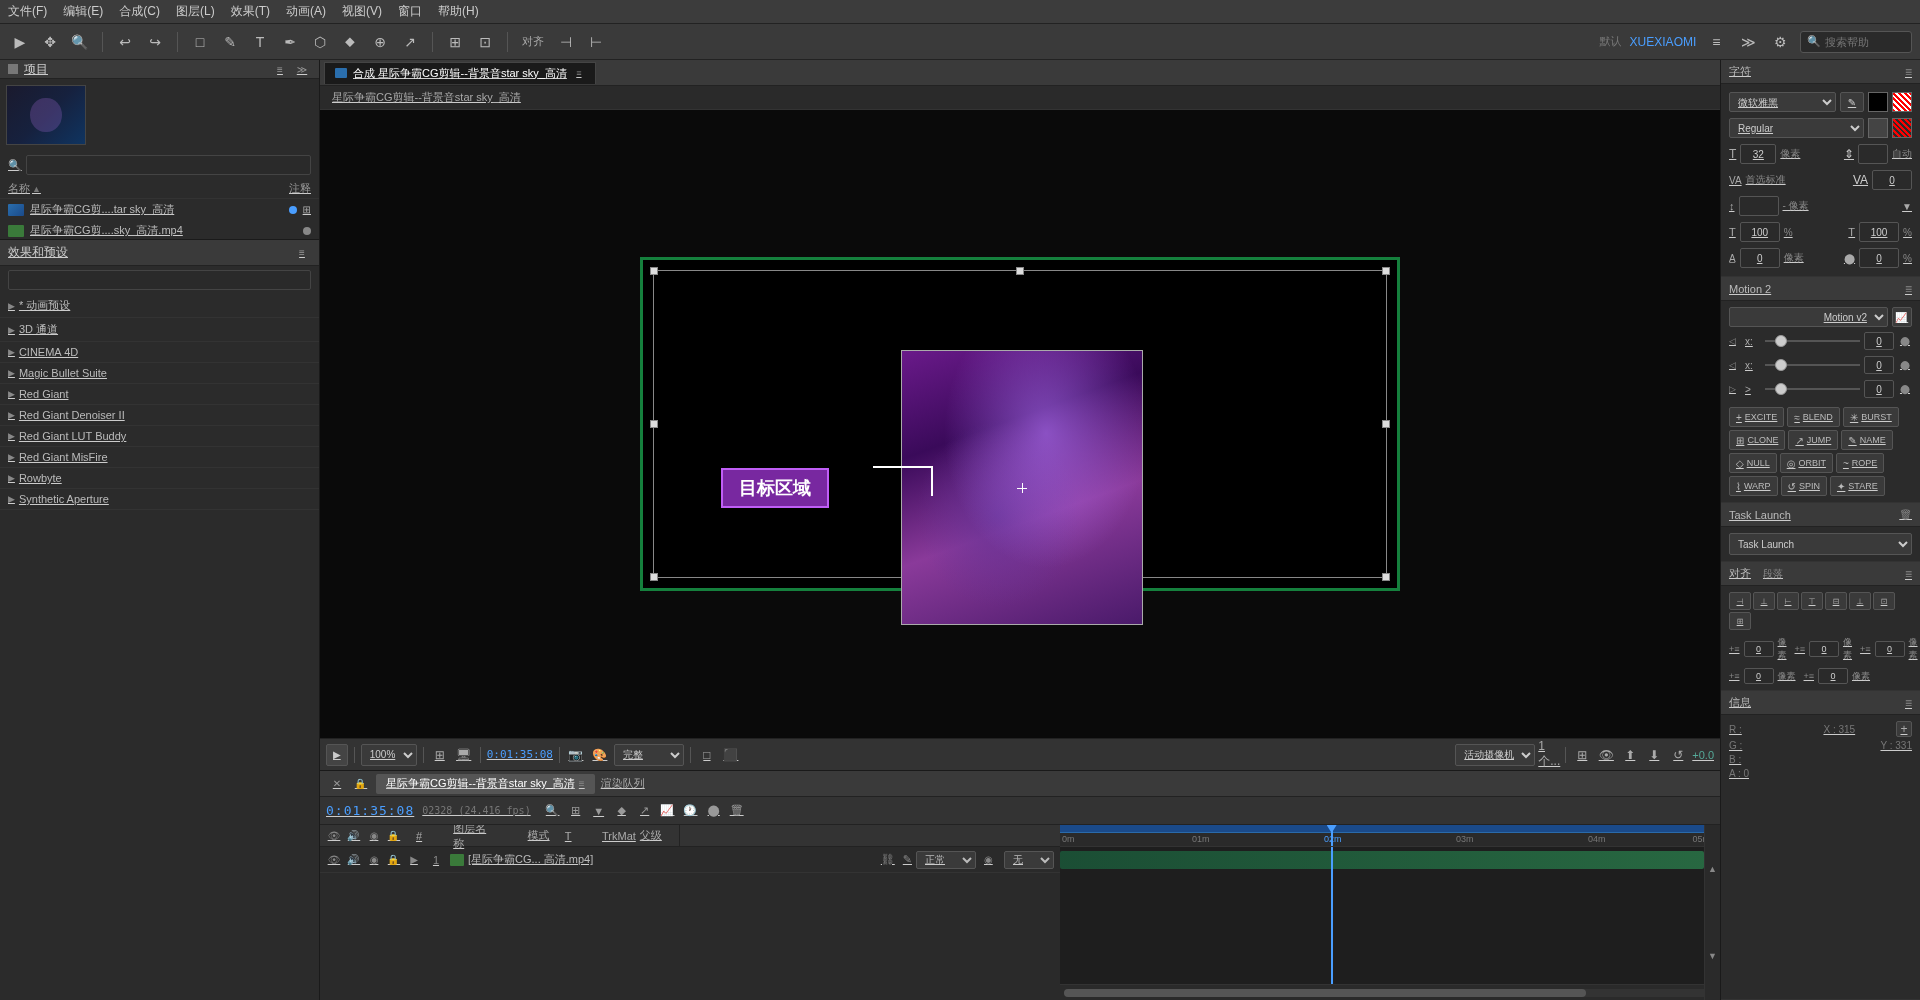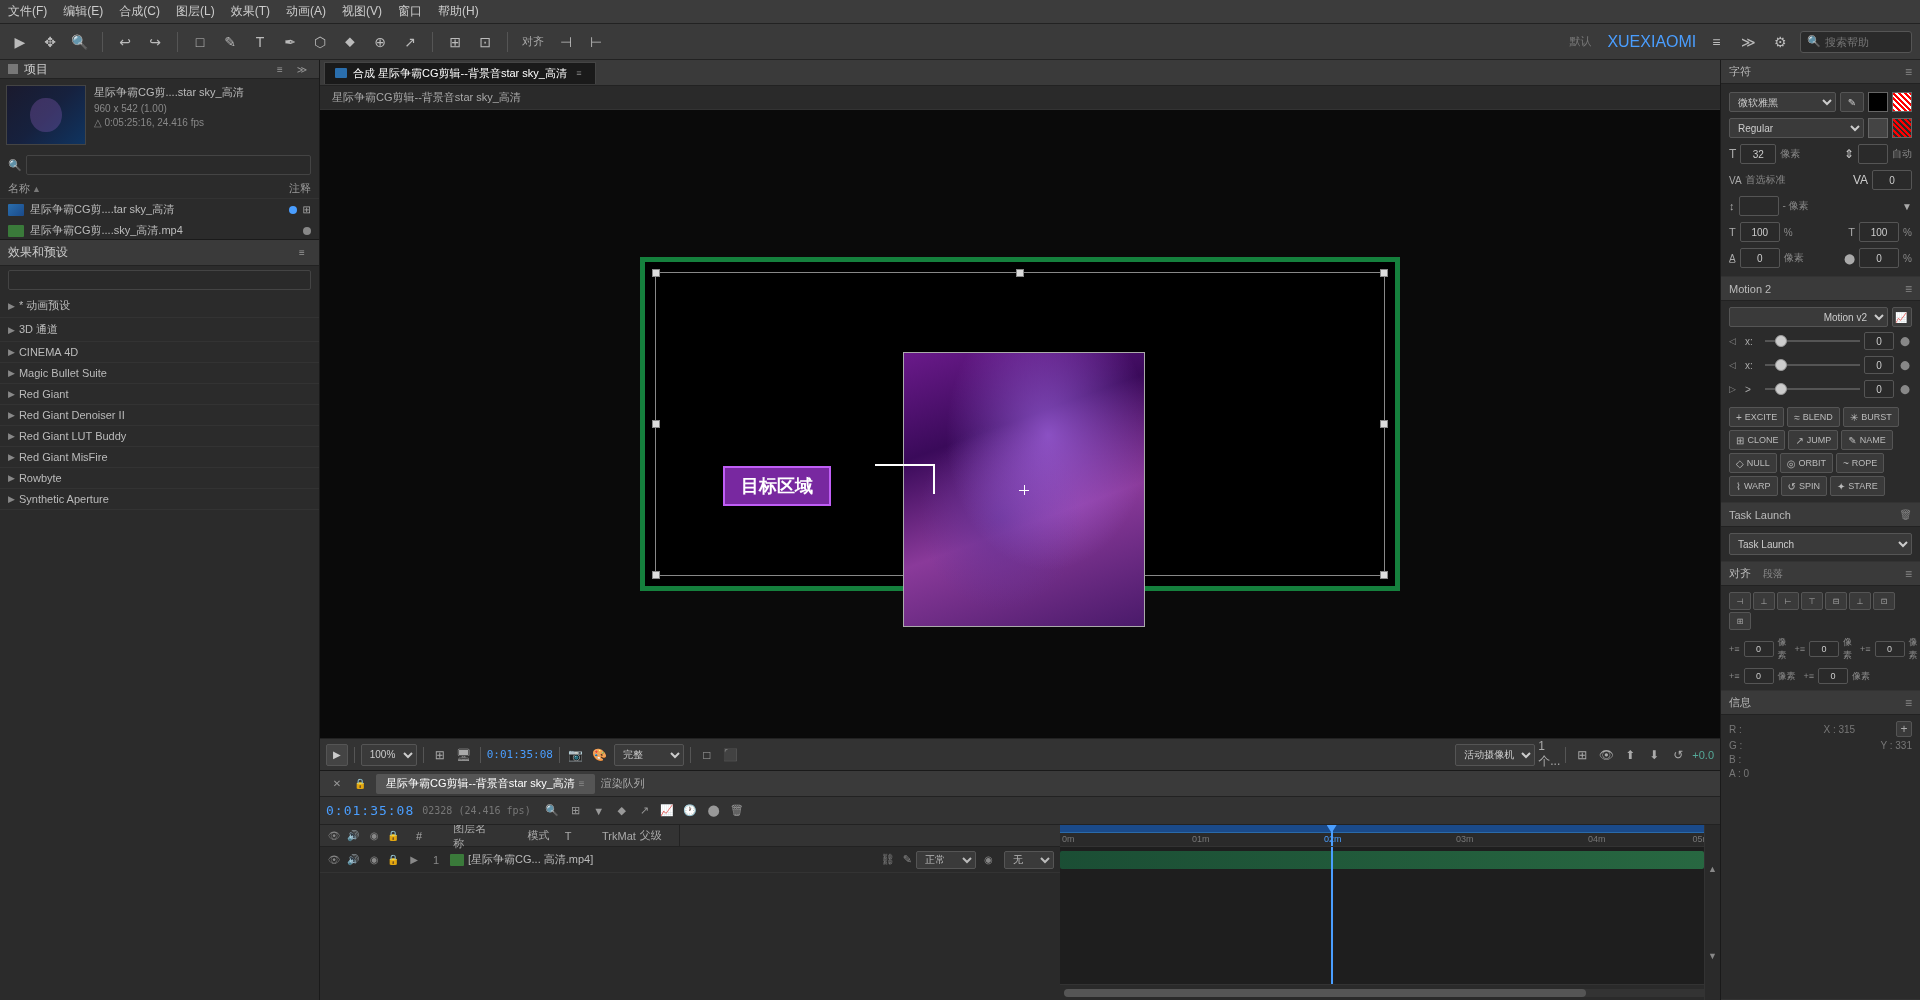--- a/index.html
+++ b/index.html
@@ -59,22 +59,21 @@
     }
     .toolbar-sep { width: 1px; height: 20px; background: #555; margin: 0 4px; }
     .toolbar-right {
       margin-left: auto;
       display: flex;
       align-items: center;
       gap: 8px;
     }
     .toolbar-user {
       color: #4a9eff;
-      font-size: 16px;
-      margin-left: 8px;
+      font-size: 12px;
     }
     .search-box {
       display: flex;
       align-items: center;
       background: #2a2a2a;
       border: 1px solid #555;
       border-radius: 3px;
       padding: 2px 6px;
       gap: 4px;
       height: 22px;
@@ -86,20 +85,21 @@
       font-size: 11px;
       outline: none;
       width: 80px;
     }
 
     
     .main-layout {
       display: flex;
       flex: 1;
       overflow: hidden;
+      text-decoration: underline;
     }
 
     
     .left-panel {
       width: 320px;
       background: #2b2b2b;
       display: flex;
       flex-direction: column;
       flex-shrink: 0;
       border-right: 1px solid #1a1a1a;
@@ -430,21 +430,21 @@
       align-items: center;
       justify-content: center;
       overflow: hidden;
     }
 
     .viewer-canvas {
       position: relative;
       width: 760px;
       height: 334px;
       background: #000;
-      border: 5px solid #15803d;
+      border: 3px solid #15803d;
     }
 
     .video-frame {
       position: absolute;
       top: 90px;
       left: 258px;
       width: 242px;
       height: 275px;
       background: linear-gradient(160deg, #6a1a8a 0%, #3a0a5a 30%, #8a3a9a 60%, #4a1a6a 100%);
       border: 1px solid #aaa;
@@ -1092,25 +1092,20 @@
         <span class="panel-title">项目</span>
         <div class="panel-controls">
           <button class="panel-btn">≡</button>
           <button class="panel-btn">≫</button>
         </div>
       </div>
 
       <div class="project-preview">
         <div class="preview-thumb">
           <div class="preview-thumb-img"></div>
-        </div>
-        <div class="preview-info">
-          <span class="preview-name">星际争霸CG剪....star sky_高清</span>
-          <span class="preview-size">960 x 542 (1.00)</span>
-          <span class="preview-duration">△ 0:05:25:16, 24.416 fps</span>
         </div>
       </div>
 
       <div class="project-search">
         <span style="color:#888;font-size:11px;">🔍</span>
         <input class="project-search-input" type="text" placeholder="" style="">
       </div>
 
       <div class="project-cols">
         <span class="col-header">

